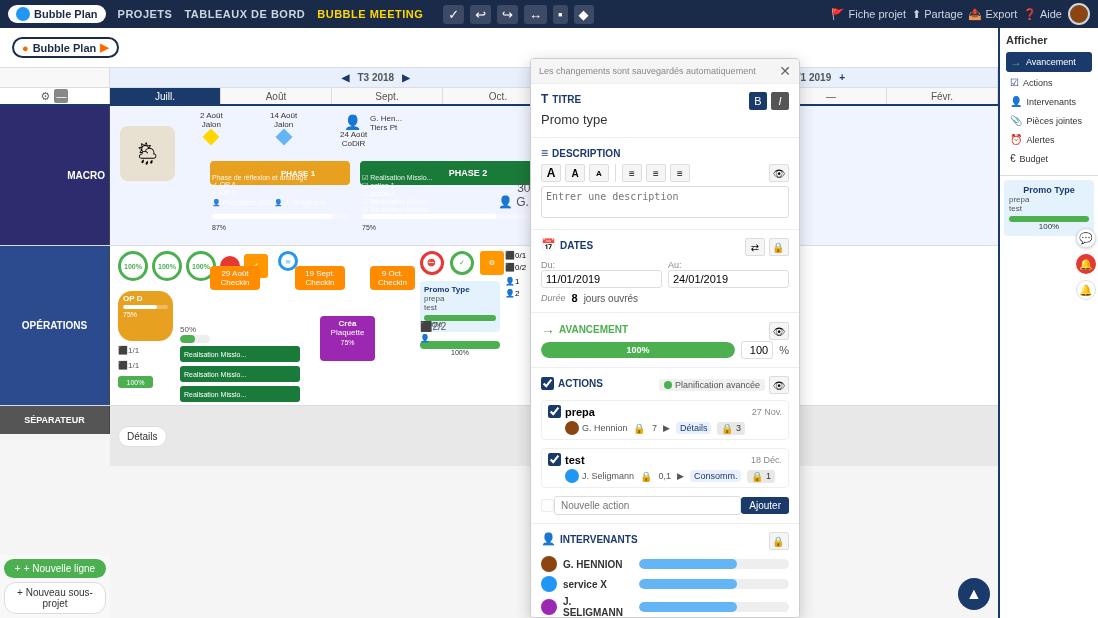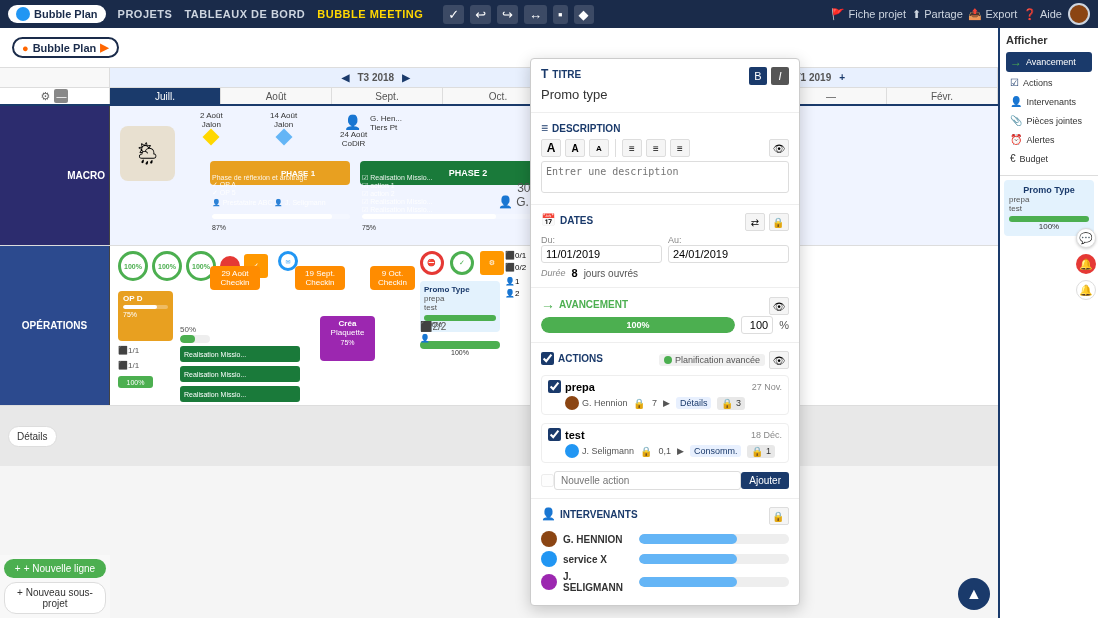--- a/index.html
+++ b/index.html
@@ -611,21 +611,21 @@
       display: flex;
       flex-direction: column;
       align-items: center;
       font-size: 8px;
       color: #333;
     }
 
     
     .op-box {
       position: absolute;
-      border-radius: 4px;
+      border-radius: 14px;
       padding: 3px 5px;
       font-size: 8px;
       color: white;
       cursor: pointer;
     }
     .progress-mini {
       height: 4px;
       background: rgba(255,255,255,0.3);
       border-radius: 2px;
       overflow: hidden;
@@ -931,40 +931,47 @@
           <div class="real-bar" style="background:#1a7a3a;left:70px;top:120px;width:120px;font-size:7px;">
             Realisation Missio...
           </div>
           <div class="real-bar" style="background:#1a7a3a;left:70px;top:140px;width:120px;font-size:7px;">
             Realisation Missio...
           </div>
         </div>
       </div>
 
       <div class="row-group sep-row">
+        <div class="row-label sep">
+          <span>SÉPARATEUR</span>
+        </div>
         <div class="row-content" style="background:#e8e8e8;display:flex;align-items:center;padding:4px 8px;gap:8px;">
           <button class="btn-white">Détails</button>
         </div>
       </div>
 
     </div>
 
     <div style="position:absolute;bottom:0;left:0;width:110px;padding:4px;background:#f8f8f8;display:flex;flex-direction:column;gap:4px;">
       <button class="btn-green">
         <span>+</span>
           <span>+ Nouvelle ligne</span>
       </button>
       <button class="btn-white">
         <span>+ Nouveau sous-projet</span>
       </button>
     </div>
 
   </div>
 
   <div class="detail-modal">
+    <div class="modal-autosave">
+      <span>Les changements sont sauvegardés automatiquement</span>
+      <button class="modal-close">✕</button>
+    </div>
 
     <div class="modal-section">
       <div class="section-title-row">
         <div class="modal-section-title">
           <span class="section-icon">T</span>
           <span>TITRE</span>
         </div>
         <div class="title-actions">
           <button class="title-btn">B</button>
           <button class="title-btn" style="background:#555;font-style:italic;">I</button>

